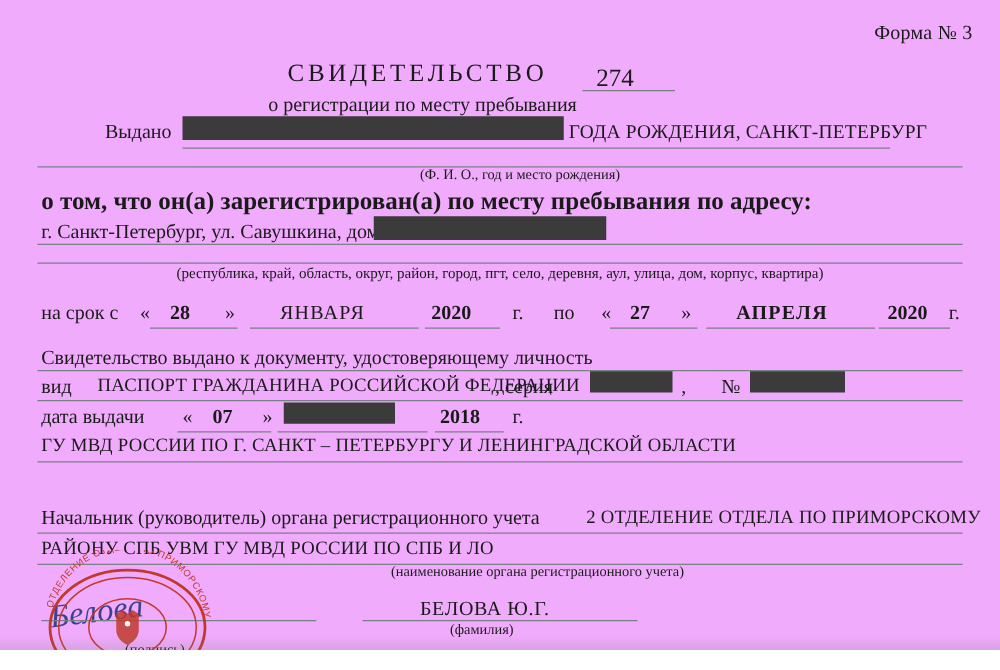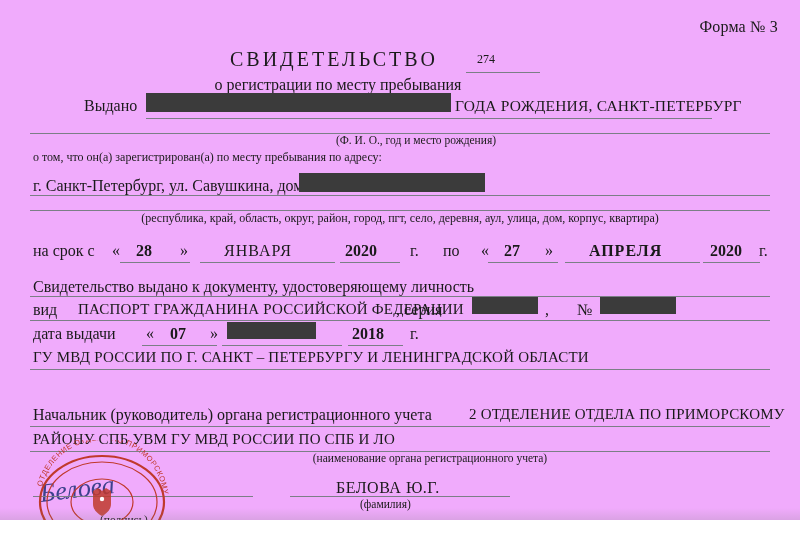--- a/index.html
+++ b/index.html
@@ -38,21 +38,21 @@
     width: 800px;
     text-align: center;
     font-size: 20px;
     letter-spacing: 3px;
     font-weight: 400;
   }
   .title-inner { display: inline-block; transform: translateX(-66px); }
   .doc-number {
     top: 52px;
     left: 477px;
-    font-size: 12px;
+    font-size: 20px;
   }
   .doc-number-line {
     top: 72px;
     left: 466px;
     width: 74px;
   }
   .subtitle {
     top: 76px;
     left: 0;
     width: 800px;
@@ -83,21 +83,22 @@
     top: 134px;
     left: 0;
     width: 800px;
     text-align: center;
     font-size: 11.5px;
   }
   .fio-caption-inner { display:inline-block;padding-left:32px; }
   .otom {
     top: 150px;
     left: 33px;
-    font-size: 12px;
+    font-size: 20px;
+    font-weight: bold;
   }
   .addr {
     top: 177px;
     left: 33px;
     font-size: 16px;
   }
   .addr-redact {
     top: 173px;
     left: 299px;
     width: 186px;

